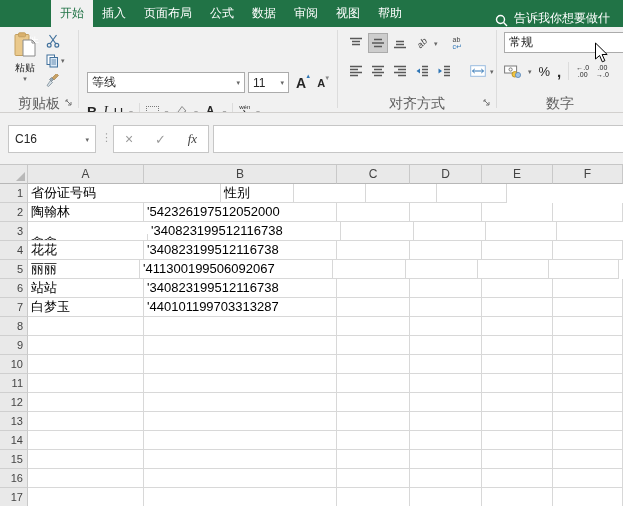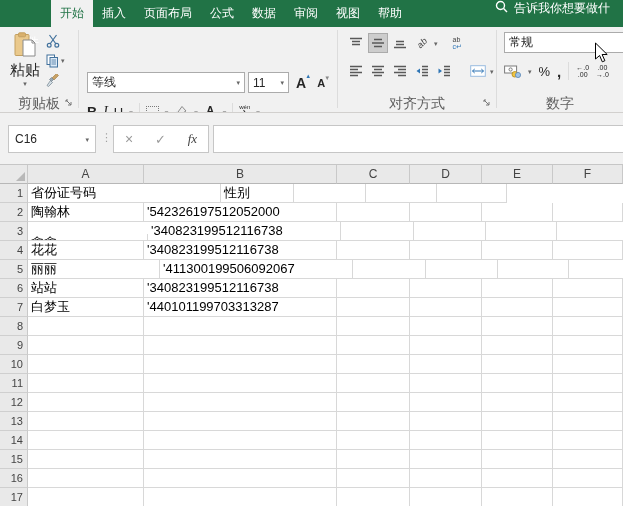--- a/index.html
+++ b/index.html
@@ -5,37 +5,37 @@
   * { margin:0; padding:0; box-sizing:border-box; }
   html,body { width:623px; height:506px; overflow:hidden; }
   body { font-family:"Liberation Sans", sans-serif; }
   .app { position:relative; width:623px; height:506px; background:#fff; overflow:hidden; }
 
   
   .tabbar { height:27px; background:#217346; display:flex; align-items:stretch; color:#fff; font-size:12px; }
   .tab { display:flex; align-items:center; padding:0 9px; cursor:default; white-space:nowrap; }
   .tab.file { padding:2px 12px; margin-left:3px;margin-top:40px; }
   .tab.active { background:#f1f1f1; color:#217346; }
-  .tellme { margin-left:auto; display:flex; align-items:flex-start; gap:6px; padding-right:0; white-space:nowrap; overflow:hidden; width:128px; flex:none; }
+  .tellme { margin-left:auto; display:flex; align-items:flex-end; gap:6px; padding-right:0; white-space:nowrap; overflow:hidden; width:128px; flex:none; }
   .tellme span { font-size:12px; }
 
   
   .ribbon { height:86px; background:#f1f1f1; border-bottom:1px solid #d2d0ce; display:flex; align-items:stretch; overflow:hidden; }
   .rgroup { position:relative; height:100%; flex:none; }
   .gsep { width:1px; background:#dcdcdc; margin:3px 0 4px 0; flex:none; }
   .gfooter { position:absolute; left:0; right:0; bottom:2px; height:14px; text-align:center; font-size:14px; color:#5e5e5e; line-height:14px; }
   .launcher { position:absolute; right:3px; bottom:3px; width:10px; height:10px; }
   .caret { font-size:7px; color:#666; line-height:1; }
   .caret::after { content:"▾"; }
   .btn { display:inline-flex; align-items:center; justify-content:center; border:1px solid transparent; }
   .btn.selected { background:#cdcdcd; border-color:#ababab; }
 
   
   .g-clip { width:78px; }
-  .paste { position:absolute; left:7px; top:5px; width:36px; height:62px; display:flex; flex-direction:column; align-items:center; font-size:15px; color:#262626; }
+  .paste { position:absolute; left:7px; top:5px; width:36px; height:62px; display:flex; flex-direction:column; align-items:center; font-size:10px; color:#262626; }
   .paste .lbl { margin-top:3px; }
   .clip-col { position:absolute; left:46px; top:6px; width:30px; display:flex; flex-direction:column; gap:5px; }
   .clip-col .mini { display:flex; align-items:center; gap:2px; height:15px; }
 
   
   .g-font { width:258px;margin-top:40px; }
   .frow1 { position:absolute; left:8px; top:5px; display:flex; align-items:center; gap:3px; }
   .combo { background:#fff; border:1px solid #ababab; height:21px; display:flex; align-items:center; padding:0 4px; font-size:12px; color:#262626; }
   .combo .caret { margin-left:auto; }
   .combo-font { width:158px; }
@@ -383,21 +383,21 @@
         <div class="grh">4</div>
         <div class="gc" style="width: 116px;">花花</div>
         <div class="gc" style="width: 193px;">'340823199512116738</div>
         <div class="gc" style="width: 73px;"></div>
         <div class="gc" style="width: 72px;"></div>
         <div class="gc" style="width: 71px;"></div>
         <div class="gc" style="width: 70px;"></div>
       </div>
       <div class="grow">
         <div class="grh">5</div>
-        <div class="gc" style="width: 132px;">丽丽</div>
+        <div class="gc" style="width: 112px;">丽丽</div>
         <div class="gc" style="width: 193px;">'411300199506092067</div>
         <div class="gc" style="width: 73px;"></div>
         <div class="gc" style="width: 72px;"></div>
         <div class="gc" style="width: 71px;"></div>
         <div class="gc" style="width: 70px;"></div>
       </div>
       <div class="grow">
         <div class="grh">6</div>
         <div class="gc" style="width: 116px;">站站</div>
         <div class="gc" style="width: 193px;">'340823199512116738</div>

